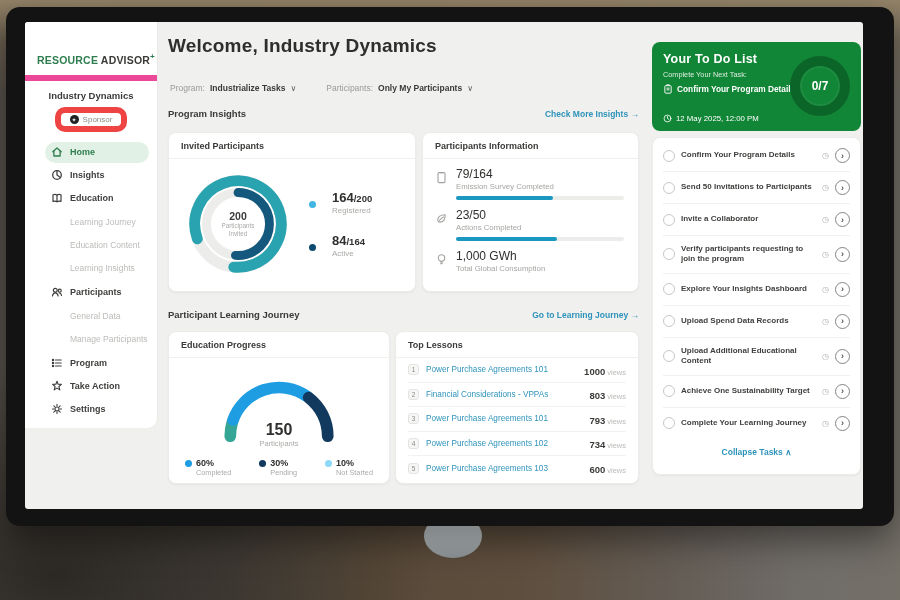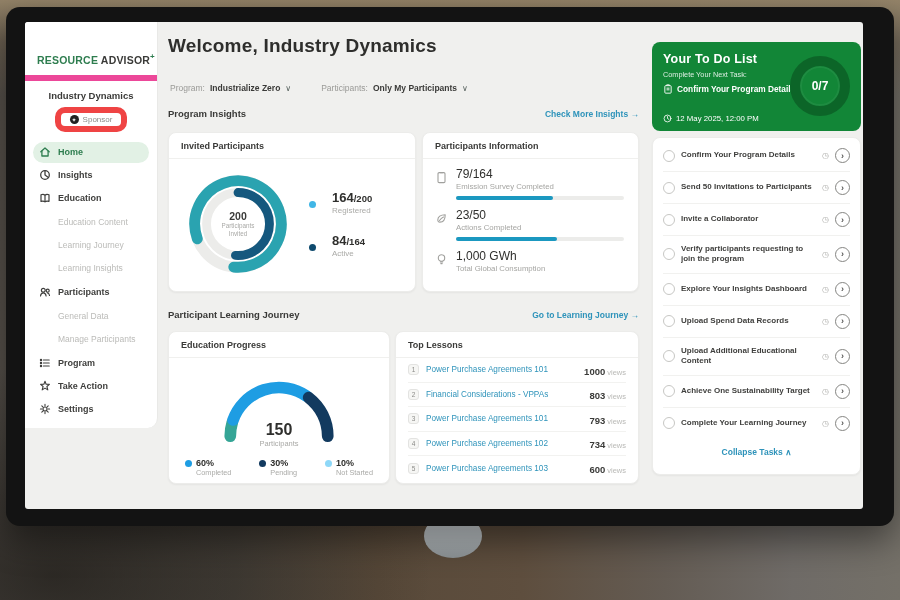--- a/index.html
+++ b/index.html
@@ -22,21 +22,21 @@
     border-right:1px solid #e9e9e7; border-radius:0 0 10px 0; }
   .logo { padding:30px 10px 9px 12px; font-size:10.5px; font-weight:800; letter-spacing:.2px;
     border-bottom:6px solid #ec4899; white-space:nowrap; }
   .logo .g { color:#2e7d4f; } .logo .d { color:#3a3a38; } .logo .p { color:#2e7d4f; font-size:8px; vertical-align:super; }
   .org { text-align:center; margin-top:9px; font-size:9.5px; font-weight:700; color:#3a3a38; }
   .badge { display:flex; justify-content:center; margin-top:6px; }
   .badge-pill { display:inline-flex; align-items:center; gap:4px; border:6px solid #ef4444; border-radius:10px;
     padding:2px 9px; font-size:8px; color:#8a8a87; background:#fff; }
   .badge-dot { width:9px; height:9px; border-radius:50%; background:#222; color:#fff; font-size:6px;
     display:flex; align-items:center; justify-content:center; }
-  .nav { margin-top:10px; }
+  .nav { margin-top:10px;padding-left:12px; }
   .nav-item { display:flex; align-items:center; gap:7px; height:21px; margin:2px 8px; padding-left:6px;
     font-size:9px; font-weight:700; color:#3f3f3d; border-radius:11px; cursor:pointer; }
   .nav-item svg { flex:0 0 auto; }
   .nav-item.active { background:#e2f1e5; color:#2e7d4f; }
   .nav-sub { height:23px; display:flex; align-items:center; padding-left:33px; font-size:8.5px;
     color:#bbbbb8; cursor:pointer; }
 
   
   .welcome { position:absolute; left:143px; top:13px; font-size:19px; font-weight:800; color:#2e2e2c; letter-spacing:.2px; }
   .filters { position:absolute; left:145px; top:61px; display:flex; gap:30px; align-items:center; }
@@ -154,24 +154,24 @@
             <span>Insights</span>
           </div>
           <div class="nav-item">
             <svg width="12" height="12" viewBox="0 0 12 12" fill="none" stroke="currentColor" stroke-width="1.2" stroke-linejoin="round">
                 <path d="M6 3.2C5 2.3 3.7 2.2 2 2.8v6.6c1.7-.6 3-.5 4 .4 1-.9 2.3-1 4-.4V2.8c-1.7-.6-3-.5-4 .4Z"></path>
                 <path d="M6 3.2v6.6"></path>
               </svg>
             <span>Education</span>
           </div>
           <div class="nav-sub">
+              <span>Learning Journey</span>
+            </div>
+          <div class="nav-sub">
               <span>Education Content</span>
-            </div>
-          <div class="nav-sub">
-              <span>Learning Journey</span>
             </div>
           <div class="nav-sub">
               <span>Learning Insights</span>
             </div>
           <div class="nav-item">
             <svg width="12" height="12" viewBox="0 0 12 12" fill="none" stroke="currentColor" stroke-width="1.2" stroke-linecap="round">
                 <circle cx="4.3" cy="4.3" r="1.9"></circle>
                 <path d="M1.5 10c.3-2 1.5-3.1 2.8-3.1S6.8 8 7.1 10"></path>
                 <circle cx="8.7" cy="4.7" r="1.5"></circle>
                 <path d="M8.3 6.9c1.2.1 2 1.1 2.2 2.6"></path>
@@ -206,21 +206,21 @@
               </svg>
             <span>Settings</span>
           </div>
         </nav>
       </aside>
 
       <h1 class="welcome">Welcome, Industry Dynamics</h1>
       <div class="filters">
         <div class="filter">
           <span class="flabel">Program:</span>
-          <span class="fvalue">Industrialize Zero</span>
+          <span class="fvalue">Industrialize Tasks</span>
           <span class="chev">∨</span>
         </div>
         <div class="filter">
           <span class="flabel">Participants:</span>
           <span class="fvalue">Only My Participants</span>
           <span class="chev">∨</span>
         </div>
       </div>
 
       <div class="sec-row" style="top:86px;">

